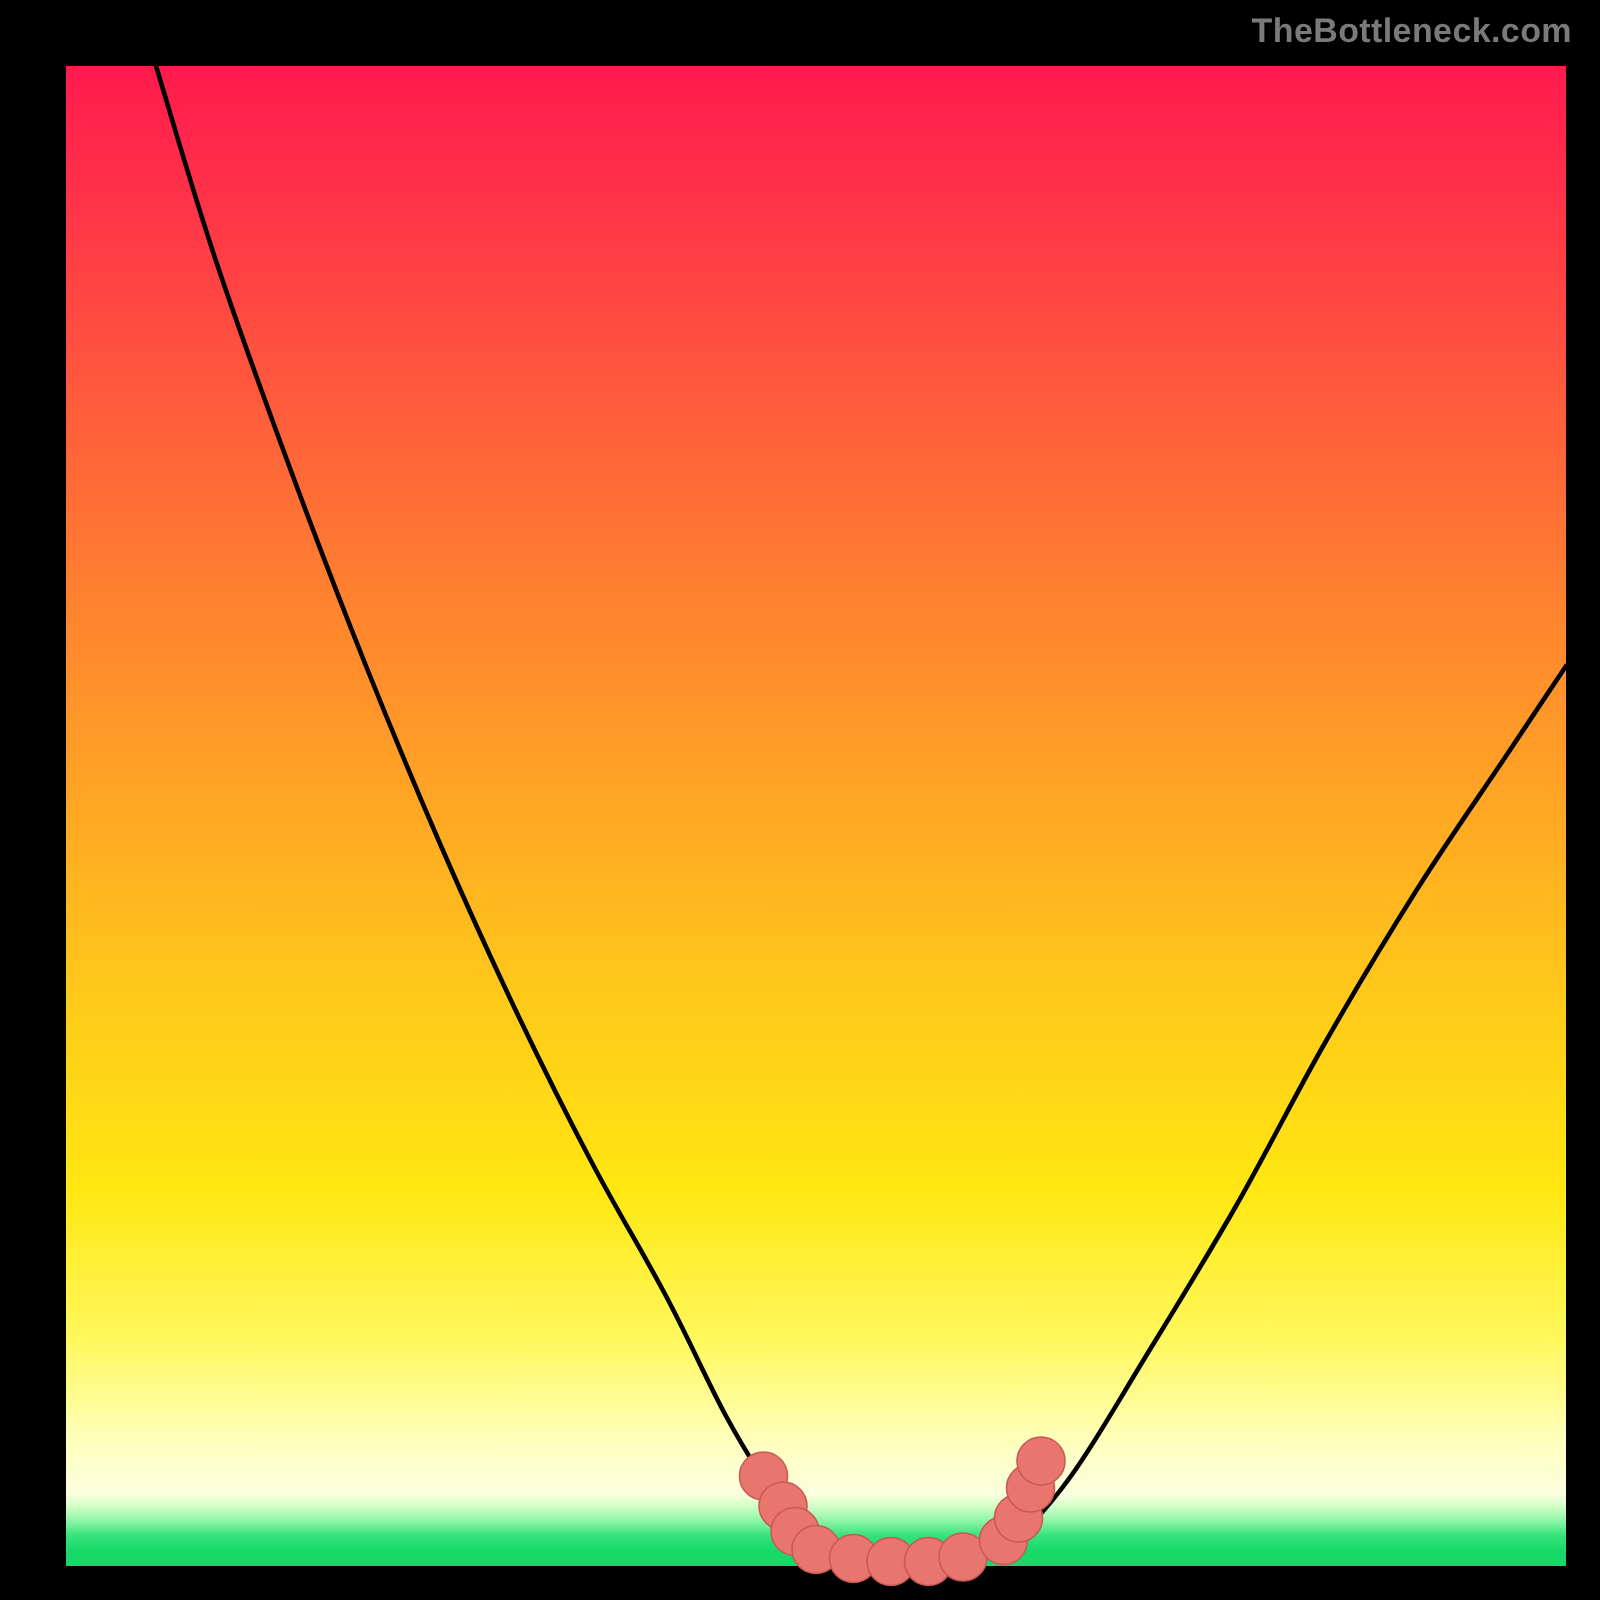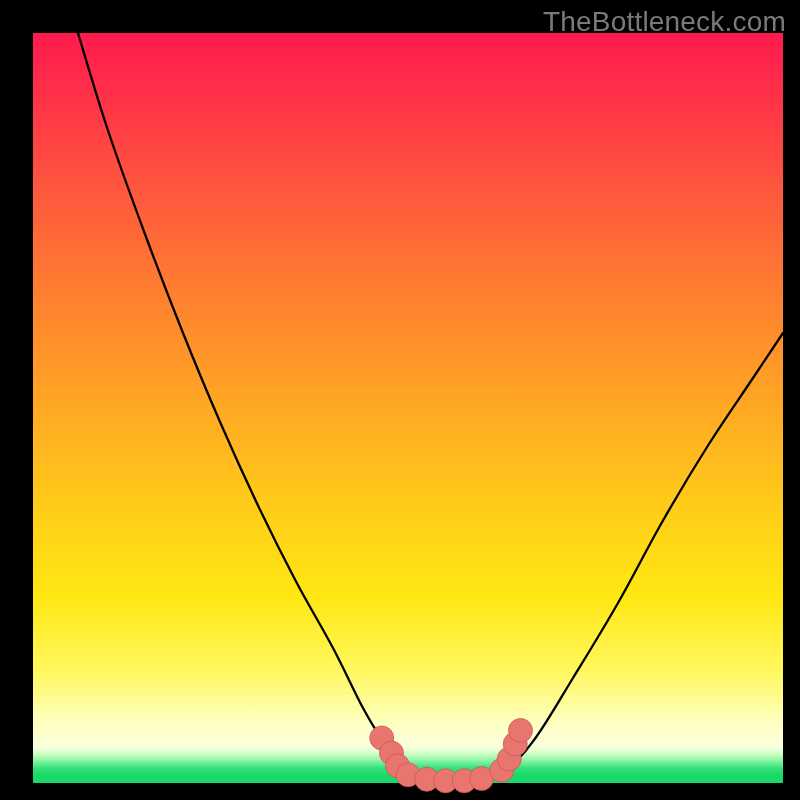--- a/index.html
+++ b/index.html
@@ -43,23 +43,23 @@
       #34e27a 98.0%,
       #18d968 99.0%,
       #18d968 100%
     );
   }
   .watermark {
     position: absolute;
     top: 6px;
     right: 14px;
     color: #7a7a7a;
-    font-size: 28px;
+    font-size: 17px;
     letter-spacing: 0.2px;
-    font-weight: 400;
+    font-weight: 700;
     user-select: none;
   }
   svg.curves {
     position: absolute;
     left: 0;
     top: 0;
     width: 750px;
     height: 750px;
     overflow: visible;
   }

